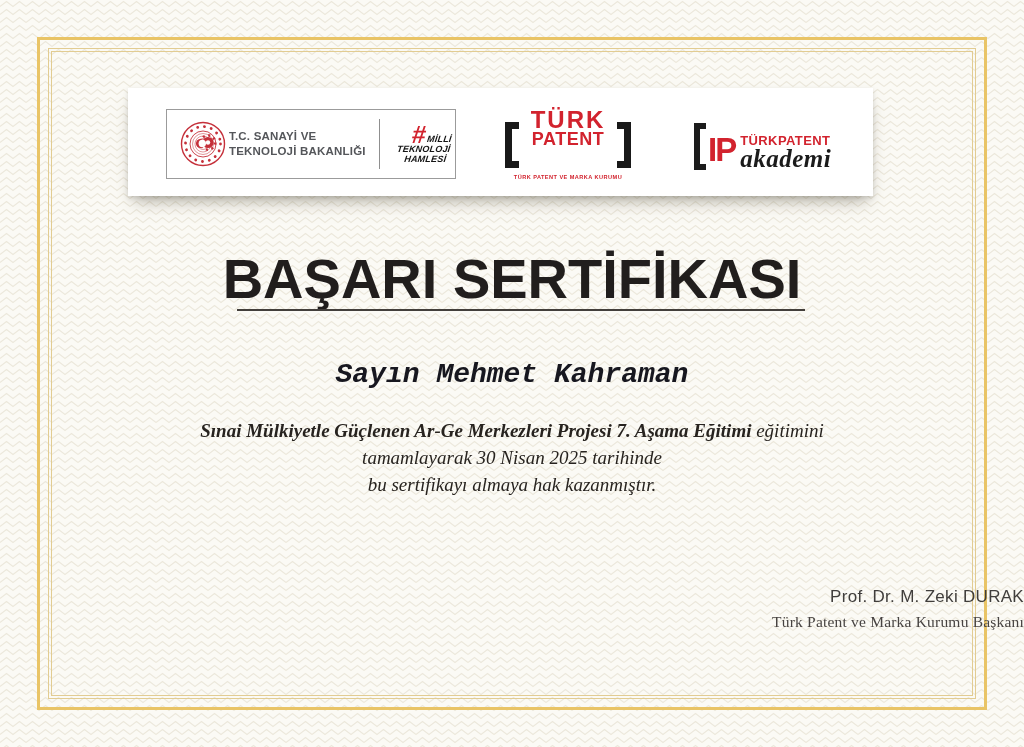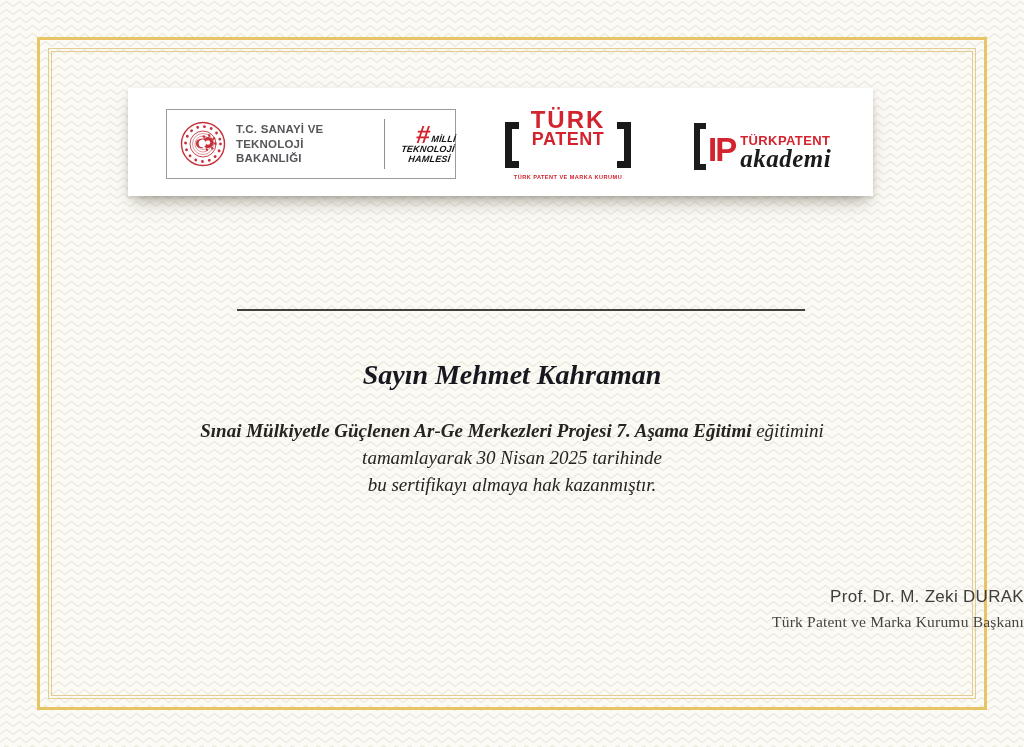--- a/index.html
+++ b/index.html
@@ -12,21 +12,21 @@
   .frame-mid{position:absolute;inset:48px;border:1px solid #e2cc92;z-index:1;pointer-events:none;}
   .frame-inner{position:absolute;inset:51px;border:1px solid #e2cc92;z-index:1;pointer-events:none;}
 
   
   .header-bar{position:absolute;left:128px;top:88px;width:745px;height:108px;background:#ffffff;
               box-shadow:0 10px 16px -6px rgba(95,88,70,.5),0 2px 5px rgba(0,0,0,.12);z-index:2;}
 
   .ministry-box{position:absolute;left:38px;top:21px;width:288px;height:68px;border:1px solid #9b9b9b;
                 display:flex;align-items:center;background:#fff;}
   .emblem{margin-left:13px;flex:0 0 auto;}
-  .ministry-text{margin-left:10px;font-weight:bold;font-size:11.5px;line-height:1.3;color:#54565a;letter-spacing:.2px;}
+  .ministry-text{margin-left:3px;font-weight:bold;font-size:11.5px;line-height:1.3;color:#54565a;letter-spacing:.2px;}
   .mbox-divider{width:1px;height:50px;background:#8f8f8f;margin-left:13px;flex:0 0 auto;}
   .hamle{margin-left:9px;width:62px;transform:skewX(-7deg);}
   .hamle-row1{display:flex;align-items:flex-end;justify-content:flex-end;}
   .hamle-hash{color:#d2232e;font-weight:900;font-style:italic;font-size:25px;line-height:19px;margin-right:2px;}
   .hamle-l1,.hamle-l2,.hamle-l3{font-weight:800;font-style:italic;font-size:9px;line-height:10px;
       color:#141414;text-align:right;letter-spacing:.2px;}
   .hamle-l3{padding-right:3px;}
 
   .tp-logo{position:absolute;left:377px;top:20px;width:126px;height:82px;text-align:center;}
   .tp-turk{position:absolute;top:-2px;left:0;right:0;color:#d2232e;font-weight:800;font-size:24px;letter-spacing:2px;}
@@ -43,21 +43,21 @@
   .ak-textcol{margin-left:5px;margin-top:20px;}
   .ak-brand{color:#d2232e;font-weight:800;font-size:13px;letter-spacing:.4px;}
   .ak-word{color:#1b1b1b;font-family:"Liberation Serif",serif;font-weight:bold;font-style:italic;
            font-size:25px;line-height:22px;margin-top:0;letter-spacing:.5px;}
 
   
   .title{position:absolute;top:246px;left:0;right:0;text-align:center;z-index:2;
          font-weight:800;font-size:56px;color:#211e1d;letter-spacing:0;}
   .title-rule{position:absolute;top:309px;left:237px;width:568px;height:2px;background:#433f3b;z-index:2;}
   .recipient{position:absolute;top:359px;left:0;right:0;text-align:center;z-index:2;
-             font-family:Liberation Serif, serif;font-weight:bold;font-style:italic;font-size:28px;color:#17171f;}
+             font-family:Liberation Mono, monospace;font-weight:bold;font-style:italic;font-size:28px;color:#17171f;}
   .body-text{position:absolute;top:417px;left:0;right:0;text-align:center;z-index:2;
              font-family:"Liberation Serif",serif;font-style:italic;font-size:19px;line-height:27px;color:#27231f;}
   .body-text .course{font-weight:bold;}
   .signature{position:absolute;top:587px;left:16px;right:0;text-align:right;z-index:2;}
   .sig-name{font-size:17px;color:#403e3c;letter-spacing:.3px;}
   .sig-title{font-family:"Liberation Serif",serif;font-size:15.5px;color:#474341;margin-top:6px;letter-spacing:.2px;}
 </style>
 </head>
 <body>
 
@@ -120,20 +120,21 @@
       <div class="ak-bracket"></div>
       <div class="ak-ip">IP</div>
       <div class="ak-textcol">
         <div class="ak-brand">TÜRKPATENT</div>
         <div class="ak-word">akademi</div>
       </div>
     </div>
 
   </div>
 
+  <div class="title">BAŞARI SERTİFİKASI</div>
   <div class="title-rule"></div>
 
   <div class="recipient">Sayın Mehmet Kahraman</div>
 
   <div class="body-text">
     <div><span class="course">Sınai Mülkiyetle Güçlenen Ar-Ge Merkezleri Projesi 7. Aşama Eğitimi</span><span> eğitimini</span></div>
     <div>tamamlayarak 30 Nisan 2025 tarihinde</div>
     <div>bu sertifikayı almaya hak kazanmıştır.</div>
   </div>
 

